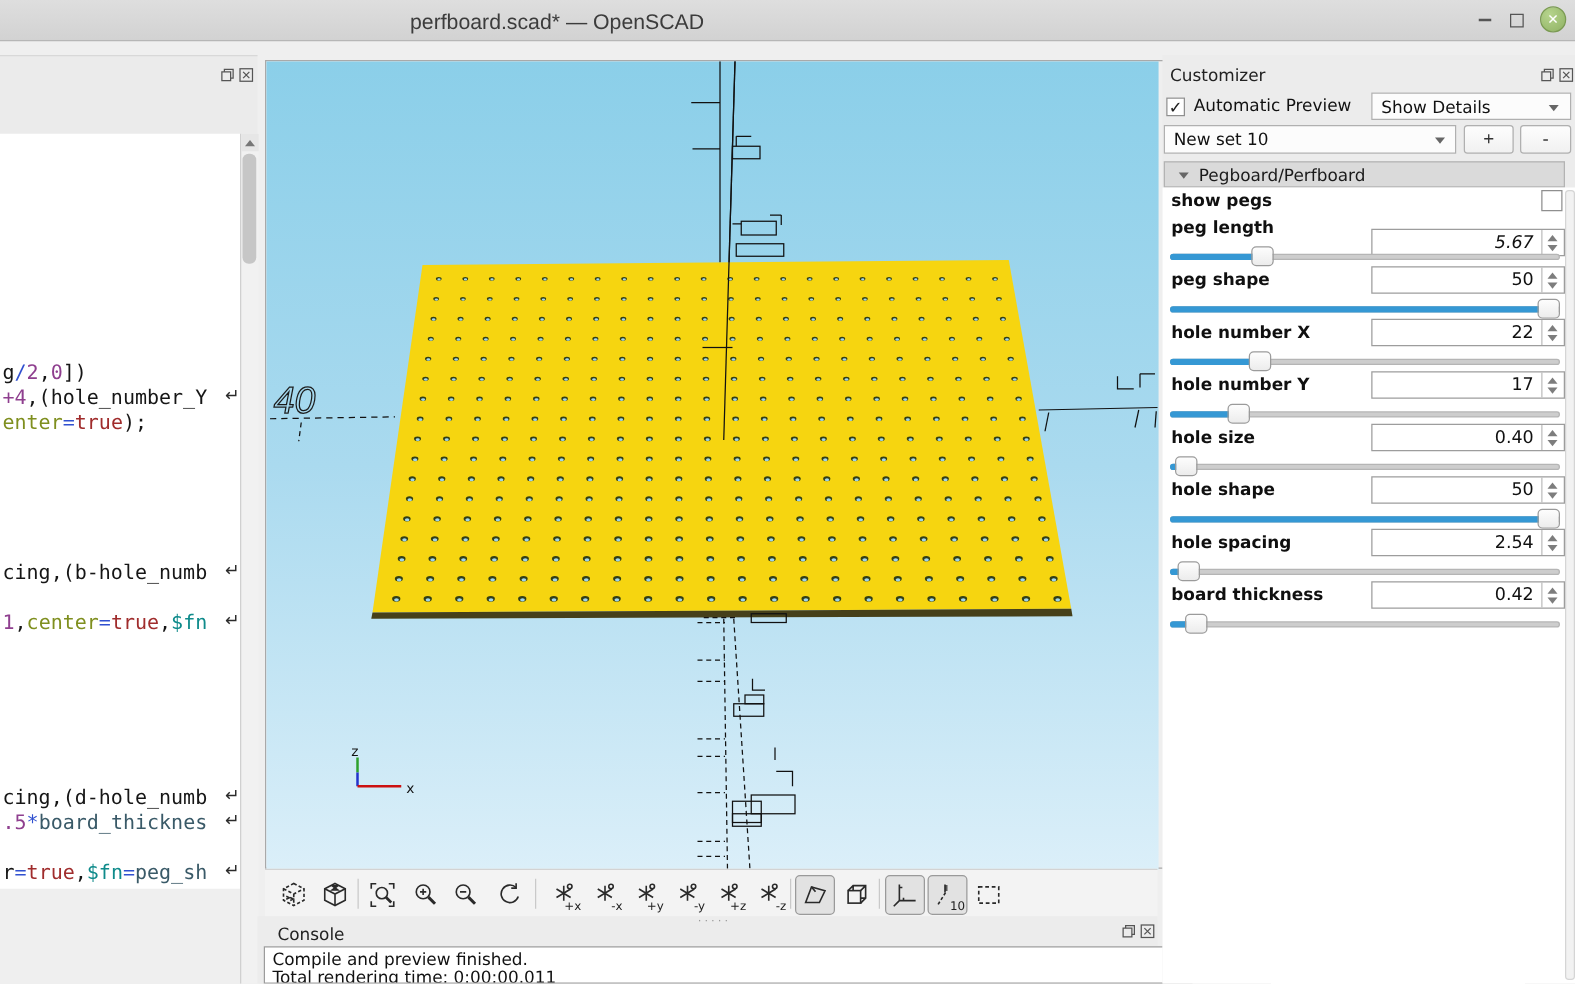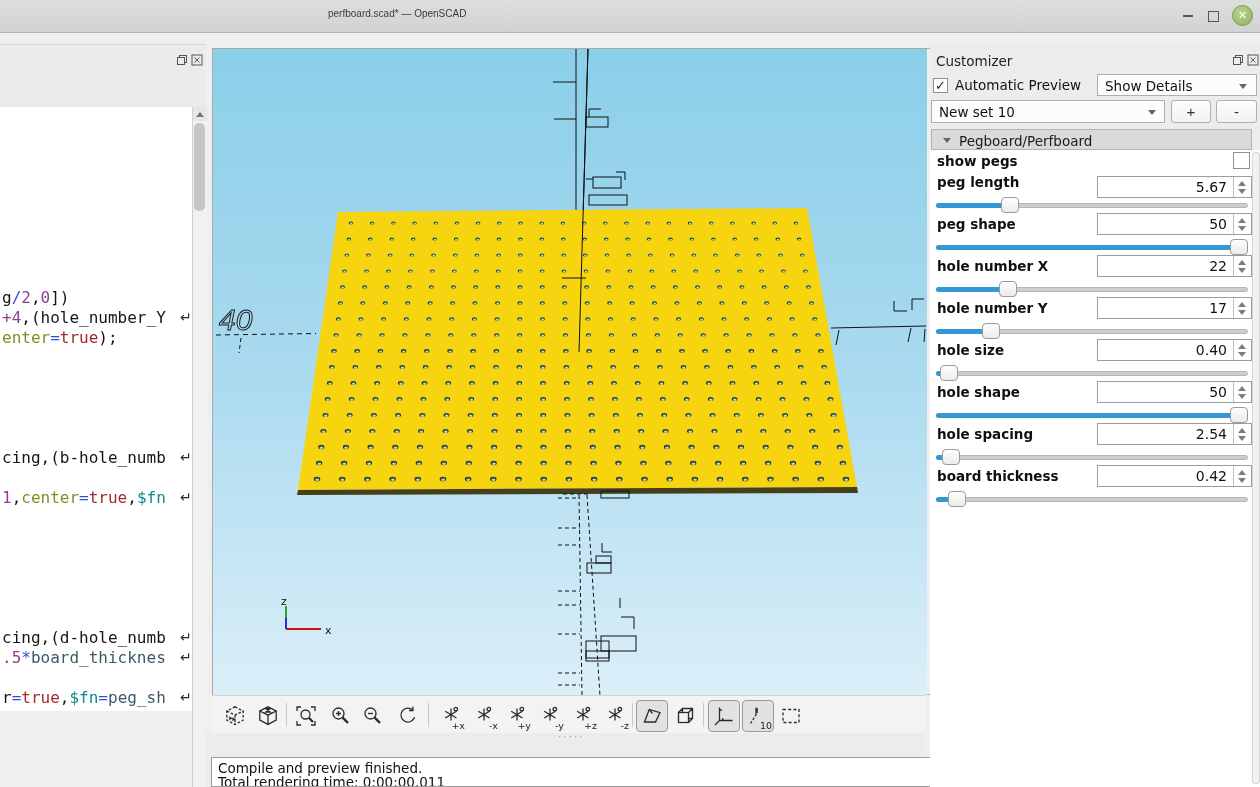--- a/index.html
+++ b/index.html
@@ -10,21 +10,21 @@
     -webkit-font-smoothing:antialiased;
   }
   .abs{position:absolute;}
 
   
   .titlebar{
     left:0;top:0;width:1260px;height:32px;
     background:linear-gradient(#dedede,#d2d2d2);
     border-bottom:1px solid #b6b6b6;
   }
-  .title-text{left:328px;top:8px;font-size:10px;color:#3c3c3c;}
+  .title-text{left:328px;top:8px;font-size:17px;color:#3c3c3c;}
   .winbtn{top:6px;width:20px;height:20px;display:flex;align-items:center;justify-content:center;}
   .winbtn .bar{width:10px;height:2px;background:#555;}
   .winbtn .sq{width:9px;height:9px;border:1.5px solid #555;}
   .win-close{
     top:5px;width:19px;height:19px;border-radius:50%;
     background:radial-gradient(circle at 35% 30%, #b6d48d, #8fb163);
     border:1px solid #7a9a52;color:#fff;font-size:11px;
     display:flex;align-items:center;justify-content:center;
   }
 
@@ -1120,20 +1120,33 @@
       </svg>
     </div>
     <div class="tsep" style="left: 74px;"></div>
     <div class="tsep" style="left: 216px;"></div>
     <div class="tsep" style="left: 420px;"></div>
     <div class="tsep" style="left: 491px;"></div>
   </div>
 
 <div class="abs console-panel">
   <div class="splitdots">·····</div>
+  <div class="console-header">
+    <div class="console-title">Console</div>
+    <div class="abs dockbtns" style="left:686px;top:2px;">
+      <svg class="dockbtn" viewBox="0 0 12 12">
+          <rect x="3.5" y="1.5" width="7" height="7" fill="none" stroke="#555"></rect>
+          <rect x="1.5" y="3.5" width="7" height="7" fill="#ececec" stroke="#555"></rect>
+        </svg>
+      <svg class="dockbtn" viewBox="0 0 12 12">
+          <rect x="1" y="1" width="10" height="10" fill="none" stroke="#555"></rect>
+          <path d="M3.5 3.5 L8.5 8.5 M8.5 3.5 L3.5 8.5" stroke="#555"></path>
+        </svg>
+    </div>
+  </div>
   <div class="console-body">
     <div class="console-line" style="top:2px;">Compile and preview finished.</div>
     <div class="console-line" style="top:16px;">Total rendering time: 0:00:00.011</div>
     <div class="console-scroll">
       <div class="scroll-up" style="width:13px;">
           <div class="tri-up"></div>
         </div>
     </div>
   </div>
 </div>
@@ -1172,21 +1185,21 @@
   <div class="cz-section">
     <div class="tri-down arr" style="position:absolute;"></div>
     <div class="txt">Pegboard/Perfboard</div>
   </div>
 
   <div class="params" id="cz-params">
     <div class="cz-scrollbar"></div>
   <div class="param-label" style="top: 3px;">show pegs</div>
       <div class="checkbox" style="position: absolute; left: 303px; top: 2px; width: 17px; height: 17px;"></div>
       <div class="param-label" style="top: 24px;">peg length</div>
-      <div class="spinbox" style="top: 26px;">
+      <div class="spinbox" style="top: 33px; font-style: italic;">
         <span class="num">5.67</span>
       <span class="arrows">
         <span class="sp-up"></span>
         <span class="sp-dn"></span>
       </span>
       </div>
       <div class="slider" style="top: 47px;">
         <div class="track"></div>
       <div class="fill" style="width:74px;background:#3598d4;"></div>
       <div class="handle" style="left:65px;"></div>

